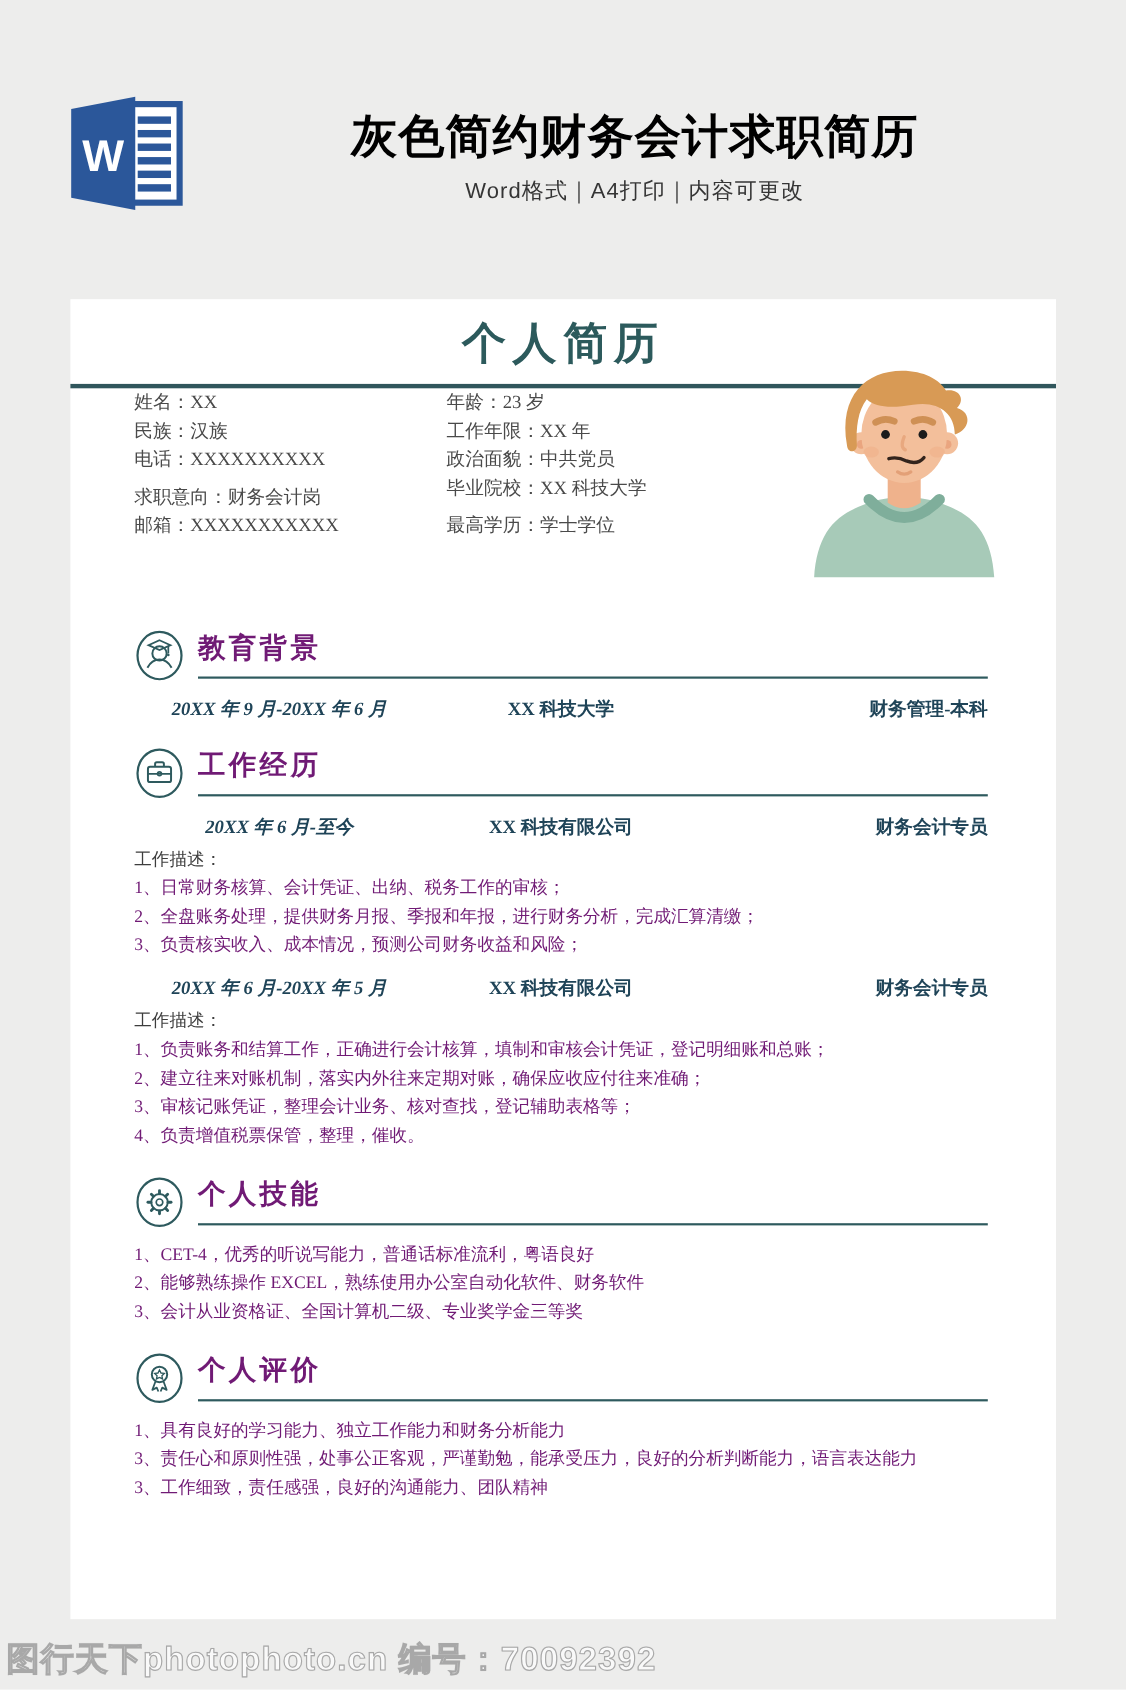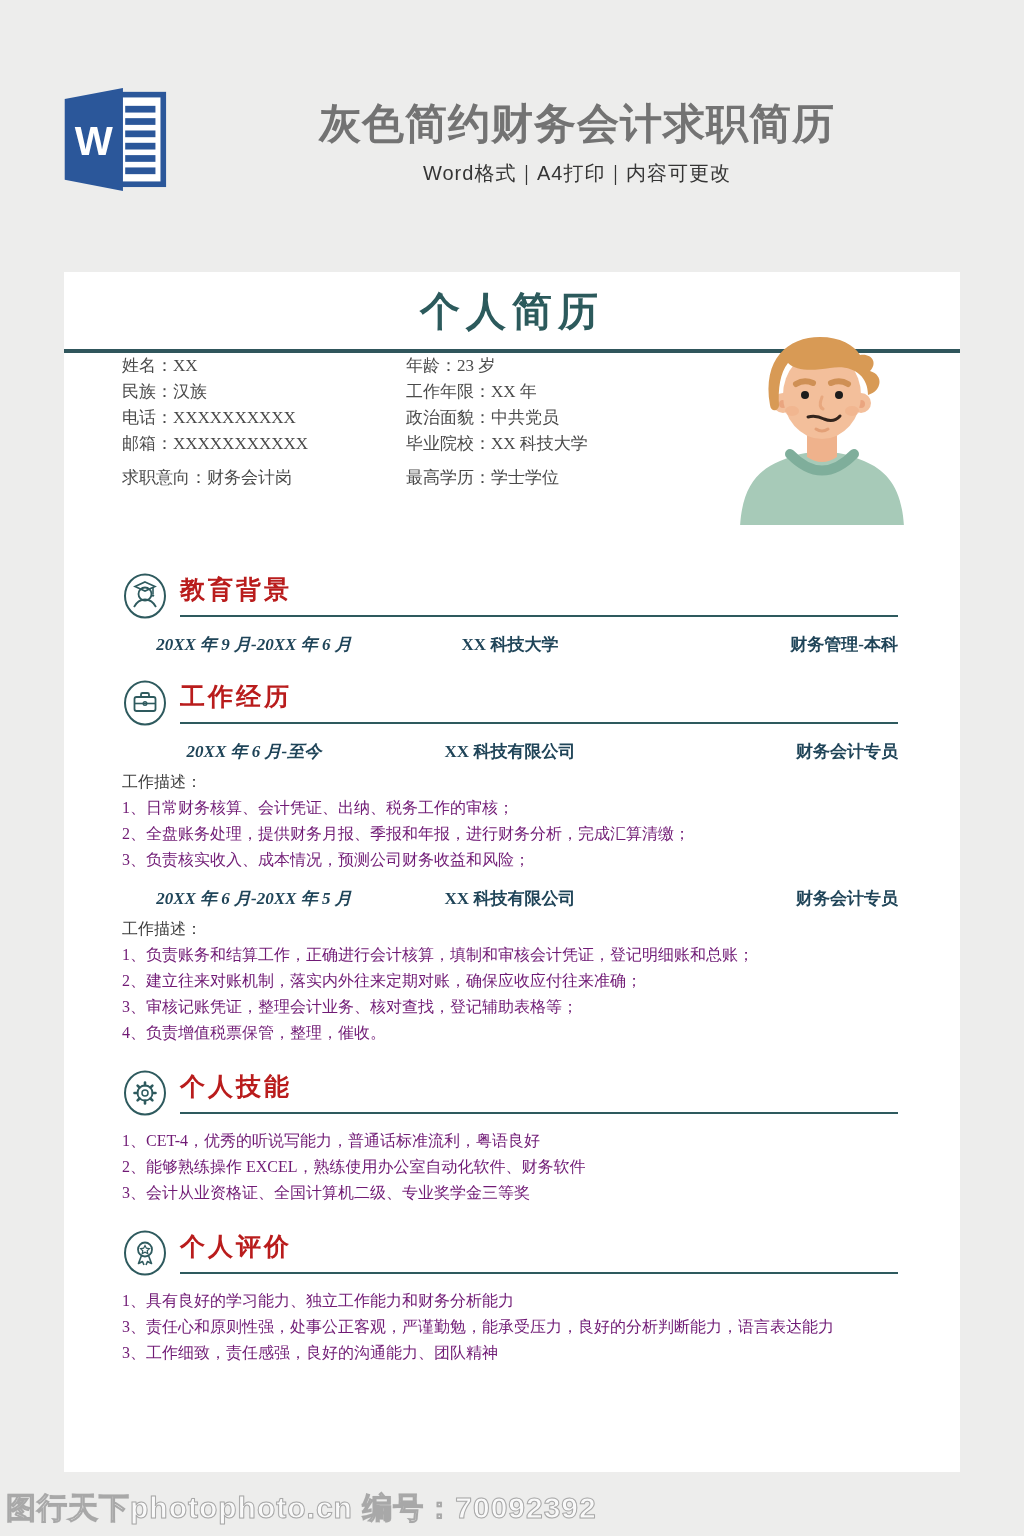--- a/index.html
+++ b/index.html
@@ -9,21 +9,21 @@
     font-family:"Liberation Serif", serif;
     position:relative;
     overflow:hidden;
   }
   
   .top-header { position:absolute; left:0; top:0; width:1024px; height:256px; }
   .word-logo { position:absolute; left:58px; top:86px; width:112px; height:108px; }
   .h-title {
     position:absolute; left:170px; right:40px; top:96px;
     text-align:center; font-family:"Liberation Sans", sans-serif;
-    font-weight:bold; font-size:42px; color:#737373; letter-spacing:1px;
+    font-weight:bold; font-size:42px; color:#000000; letter-spacing:1px;
   }
   .h-sub {
     position:absolute; left:170px; right:40px; top:160px;
     text-align:center; font-family:"Liberation Sans", sans-serif;
     font-size:20px; color:#353535; letter-spacing:1px;
   }
   
   .card {
     position:absolute; left:64px; top:272px; width:896px; height:1200px;
     background:#ffffff;
@@ -40,21 +40,21 @@
   .info-col { width:284px; }
   .info-col.right { width:330px; }
   .info-row { font-size:17px; color:#4a4a4a; line-height:26px; }
   .info-row.intent { margin-top:8px; }
   .avatar-box { position:absolute; right:-12px; top:-22px; width:176px; height:194px; overflow:hidden; }
   
   .section { margin-top:24px; }
   .sec-head { display:flex; align-items:flex-start; }
   .icon-circle { flex:0 0 46px; width:46px; height:46px; }
   .sec-right { flex:1; margin-left:12px; border-bottom:2px solid #2e5a5e; padding-bottom:8px; }
-  .sec-title { font-size:25px; font-weight:bold; color:#b91c1c; letter-spacing:3px; line-height:34px; }
+  .sec-title { font-size:25px; font-weight:bold; color:#701a75; letter-spacing:3px; line-height:34px; }
   .entry-head { display:flex; margin-top:14px; font-weight:bold; font-size:17px; color:#1f4458; }
   .entry-head .l { width:34%; text-align:center;font-style:italic; }
   .entry-head .c { width:32%; text-align:center; }
   .entry-head .r { width:34%; text-align:right; }
   .desc-label { margin-top:6px; font-size:16px; color:#3d3d3d; line-height:26px; }
   .bullet { font-size:16px; color:#701a75; line-height:26px; }
   .job2 { margin-top:14px; }
   .list-block { margin-top:12px; }
   
   .watermark {
@@ -91,22 +91,22 @@
   <div class="r-rule"></div>
 
   <div class="content">
 
     <div class="info">
       <div class="info-cols">
         <div class="info-col">
           <div class="info-row">姓名：XX</div>
           <div class="info-row">民族：汉族</div>
           <div class="info-row">电话：XXXXXXXXXX</div>
+          <div class="info-row intent">求职意向：财务会计岗</div>
           <div class="info-row">邮箱：XXXXXXXXXXX</div>
-          <div class="info-row intent">求职意向：财务会计岗</div>
         </div>
         <div class="info-col right">
           <div class="info-row">年龄：23 岁</div>
           <div class="info-row">工作年限：XX 年</div>
           <div class="info-row">政治面貌：中共党员</div>
           <div class="info-row">毕业院校：XX 科技大学</div>
           <div class="info-row intent">最高学历：学士学位</div>
         </div>
       </div>
 

